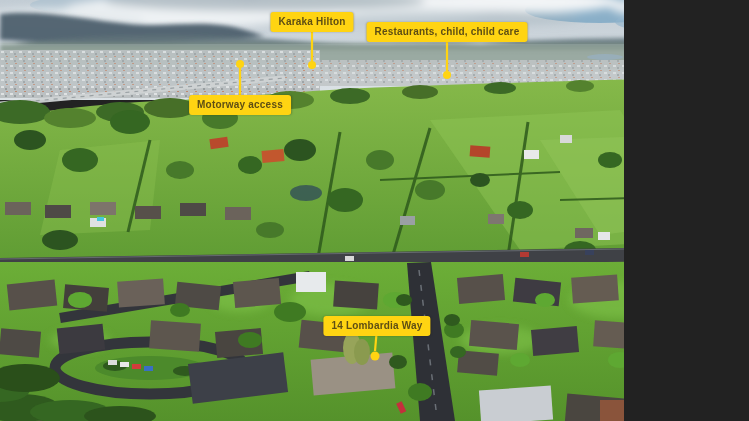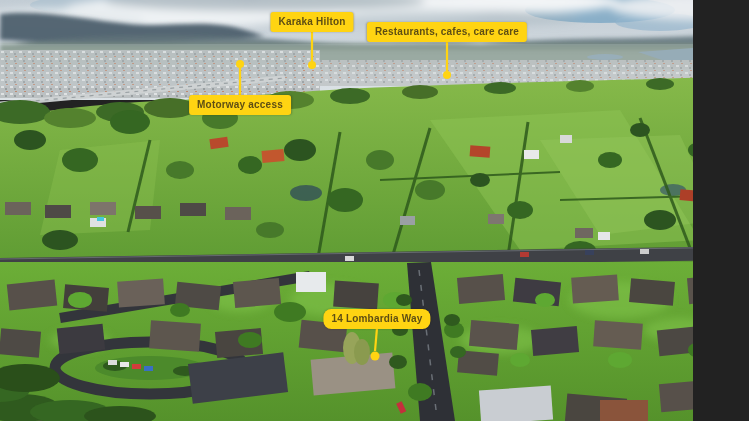--- a/index.html
+++ b/index.html
@@ -1,17 +1,17 @@
 <!DOCTYPE html>
 <html><head>
 <meta charset="utf-8">
 <style>
   html,body{margin:0;padding:0;background:#222;}
   .stage{
-    position:relative;width:693px;height:421px;overflow:hidden;
+    position:relative;width:624px;height:421px;overflow:hidden;
     font-family:"Liberation Sans",sans-serif;
   }
   .scene{position:absolute;left:0;top:0;}
   .pointers{position:absolute;left:0;top:0;pointer-events:none;}
   .callout{
     position:absolute;transform:translateX(-50%);
     background:#FFD412;color:#5E4E14;
     font-size:10px;font-weight:bold;letter-spacing:.2px;line-height:1;
     padding:5px 8px;border-radius:3px;white-space:nowrap;
     box-shadow:0 0 2px rgba(0,0,0,.25);
@@ -287,19 +287,19 @@
       <circle cx="240" cy="64" r="4" fill="#FFD412"></circle>
     </g>
     <g>
       <line x1="377" y1="328" x2="375" y2="351" stroke="#FFD412" stroke-width="2.2"></line>
       <circle cx="375" cy="356" r="4.5" fill="#FFD412"></circle>
     </g>
   </svg>
 
   <div class="callout" style="left:312px;top:12px;">Karaka Hilton</div>
 
-  <div class="callout" style="left:447px;top:22px;">Restaurants, cafes, care care</div>
+  <div class="callout" style="left:447px;top:22px;">Restaurants, child, child care</div>
 
   <div class="callout" style="left:240px;top:95px;text-align:right;">Motorway access</div>
 
-  <div class="callout" style="left:377px;top:309px;border-radius:8px;">14 Lombardia Way</div>
+  <div class="callout" style="left:377px;top:316px;">14 Lombardia Way</div>
 
 </div>
 
 </body></html>

